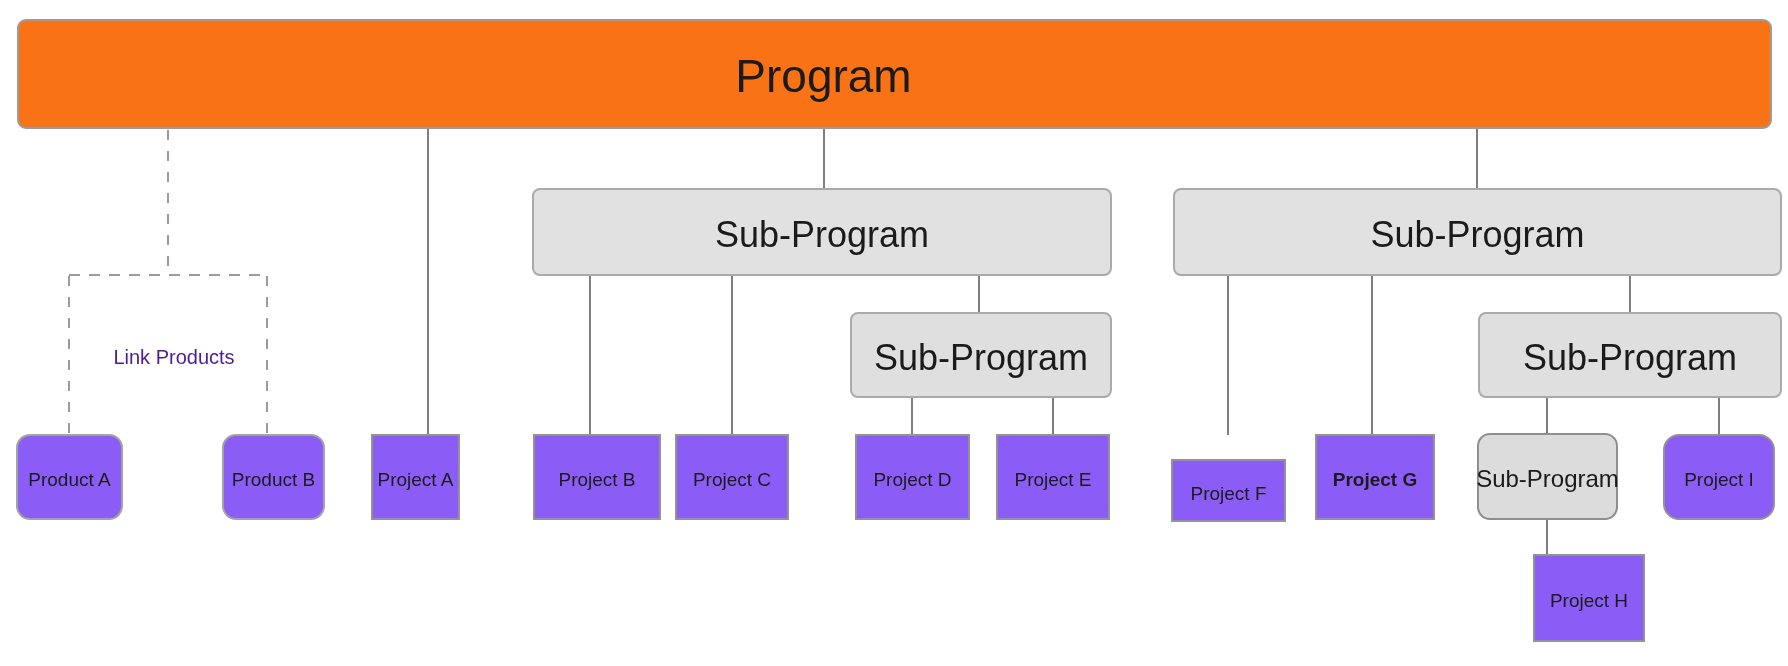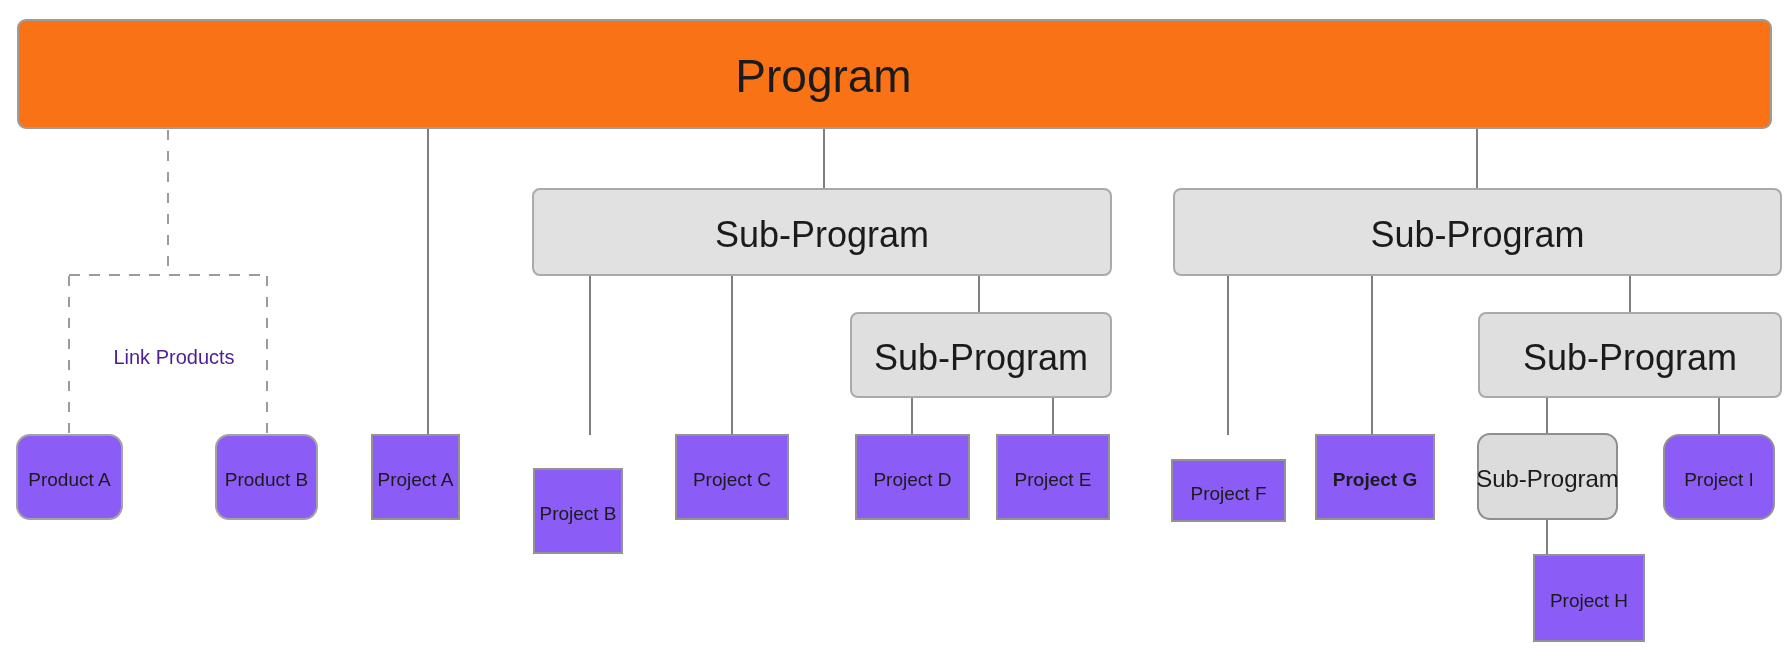--- a/index.html
+++ b/index.html
@@ -124,29 +124,29 @@
   </div>
 
   <div class="node subprogram-small" style="left:1477px; top:433px; width:141px; height:87px;">
     <span>Sub-Program</span>
   </div>
 
   <div class="node leaf rounded" style="left:16px; top:434px; width:107px; height:86px;">
     <span>Product A</span>
   </div>
 
-  <div class="node leaf rounded" style="left:215px; top:434px; width:103px; height:86px;">
+  <div class="node leaf rounded" style="left:222px; top:434px; width:103px; height:86px;">
     <span>Product B</span>
   </div>
 
   <div class="node leaf" style="left:371px; top:434px; width:89px; height:86px;">
     <span>Project A</span>
   </div>
 
-  <div class="node leaf" style="left:533px; top:434px; width:90px; height:86px;margin-top:34px;">
+  <div class="node leaf" style="left:533px; top:434px; width:128px; height:86px;">
     <span>Project B</span>
   </div>
 
   <div class="node leaf" style="left:675px; top:434px; width:114px; height:86px;">
     <span>Project C</span>
   </div>
 
   <div class="node leaf" style="left:855px; top:434px; width:115px; height:86px;">
     <span>Project D</span>
   </div>

